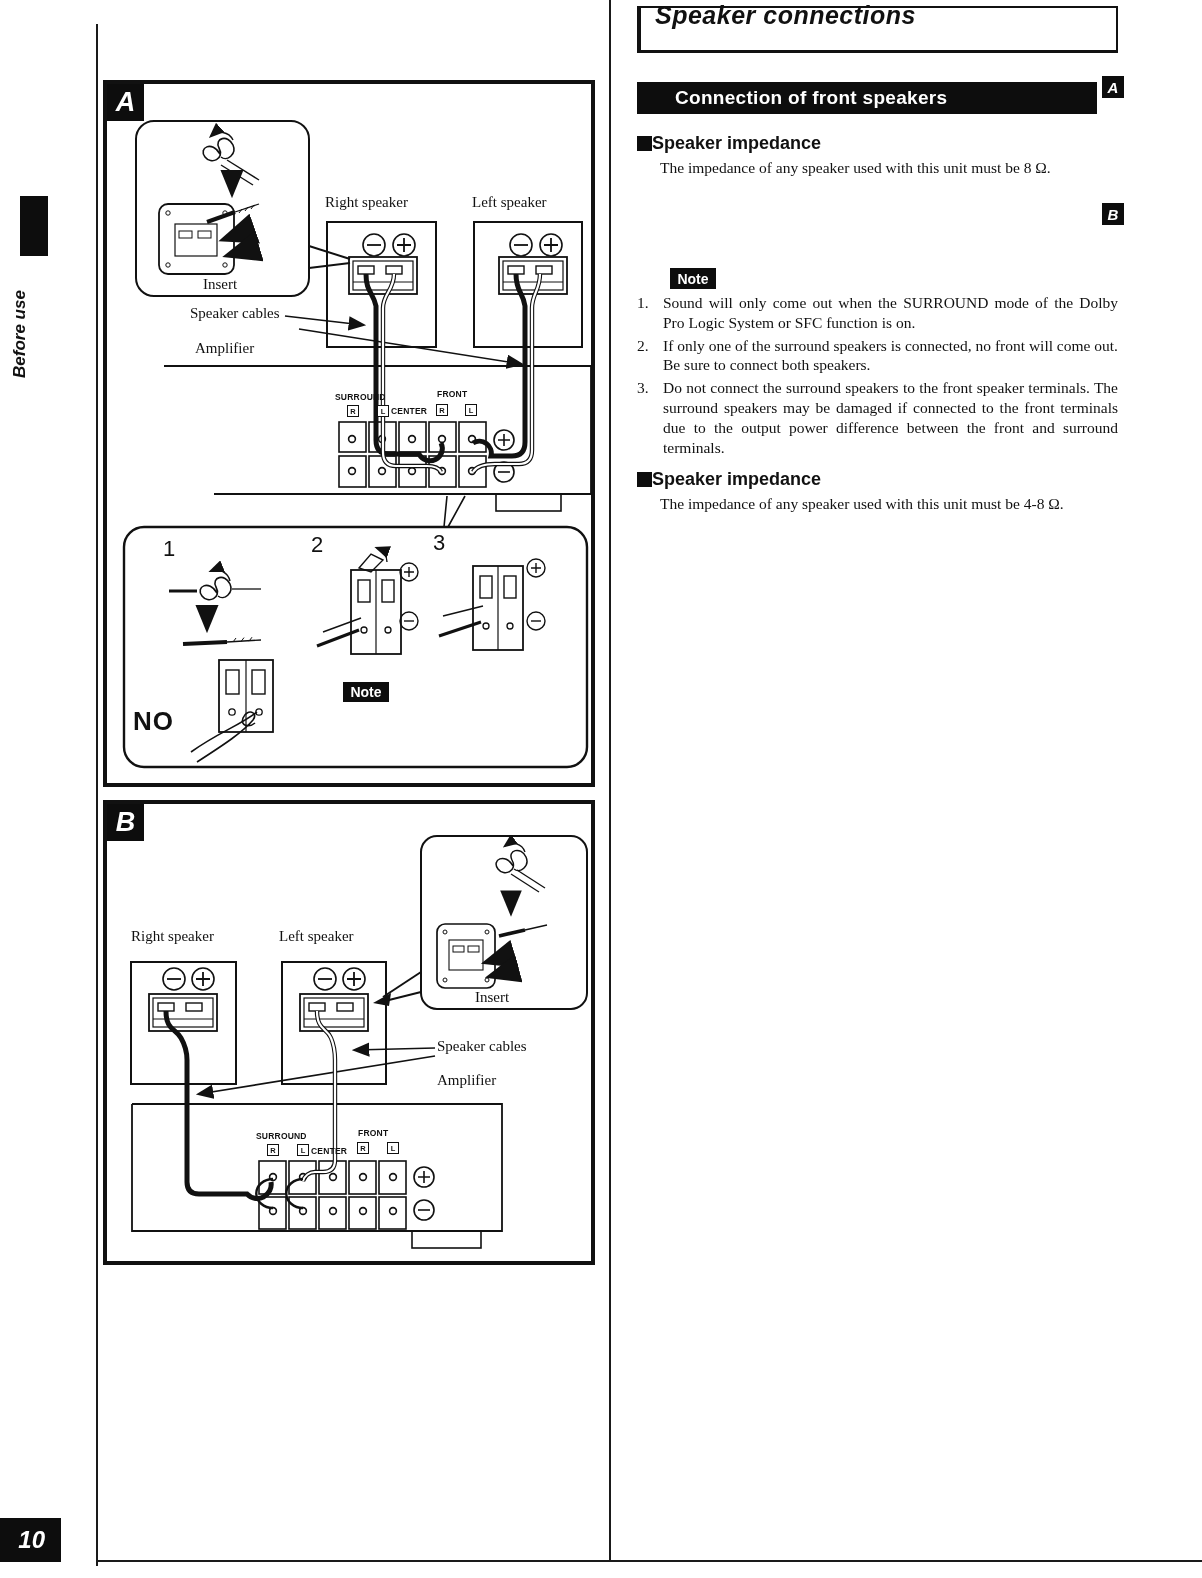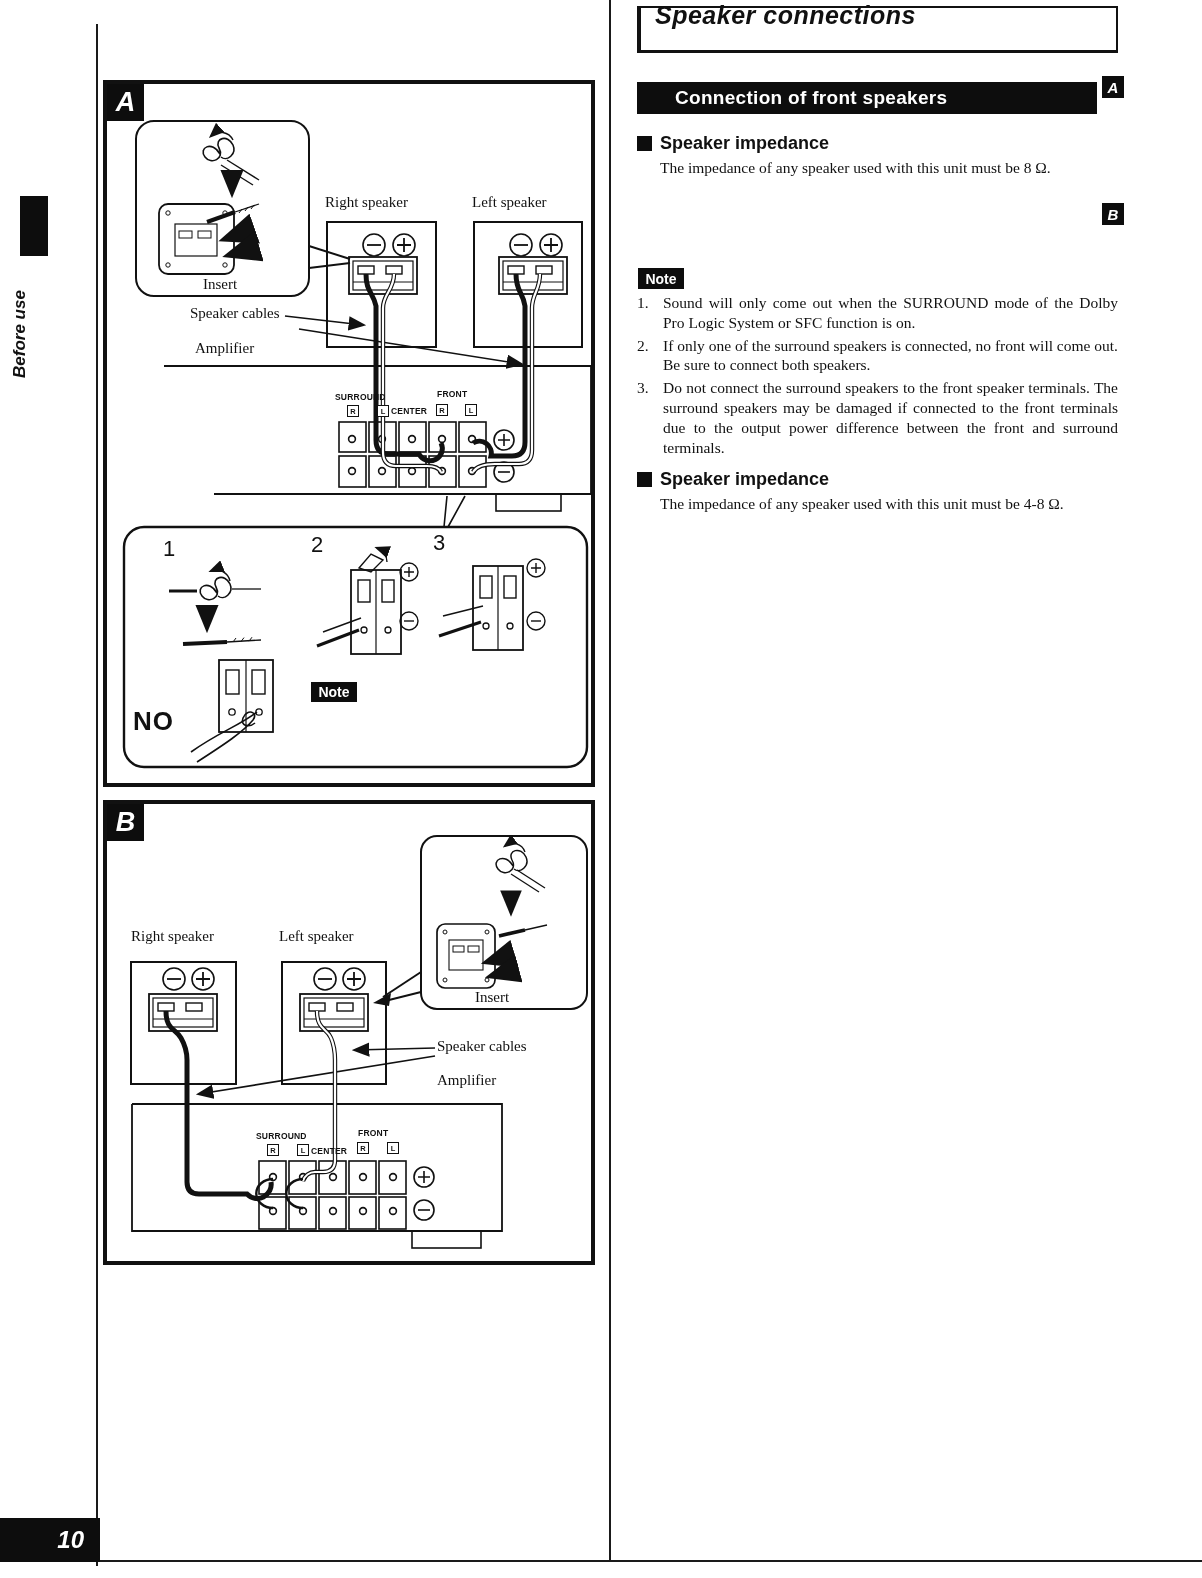--- a/index.html
+++ b/index.html
@@ -6,42 +6,42 @@
   .page{position:relative;width:1202px;height:1578px;background:#ffffff;color:#111;
         font-family:"Liberation Serif",serif;overflow:hidden;}
   .abs{position:absolute;}
   
   .left-rule{left:96px;top:24px;width:2px;height:1542px;background:#1a1a1a;}
   .bottom-rule{left:96px;top:1560px;width:1106px;height:2px;background:#1a1a1a;}
   .divider{left:609px;top:0;width:2px;height:1562px;background:#1a1a1a;}
   .sidebar-tab{left:20px;top:196px;width:28px;height:60px;background:#0d0d0d;}
   .sidebar-label{left:10px;top:258px;height:120px;writing-mode:vertical-rl;transform:rotate(180deg);
       font-family:"Liberation Sans",sans-serif;font-weight:bold;font-style:italic;font-size:17px;}
-  .pagenum{left:0;top:1518px;width:100px;height:44px;background:#0d0d0d;color:#fff;
+  .pagenum{left:0;top:1518px;width:61px;height:44px;background:#0d0d0d;color:#fff;
       display:flex;align-items:center;justify-content:flex-end;padding-right:16px;box-sizing:border-box;
       font-family:"Liberation Sans",sans-serif;font-style:italic;font-weight:bold;font-size:24px;}
   
   .title-box{left:637px;top:6px;width:481px;height:47px;border-left:4px solid #111;
       border-top:2px solid #111;border-right:2px solid #111;border-bottom:3px solid #111;box-sizing:border-box;}
   .page-title{left:655px;top:1px;font-family:"Liberation Sans",sans-serif;font-weight:bold;
       font-style:italic;font-size:25px;letter-spacing:.5px;}
   .bar{left:637px;width:460px;height:32px;background:#0d0d0d;color:#fff;
       font-family:"Liberation Sans",sans-serif;font-weight:bold;font-size:19px;
       display:flex;align-items:center;padding-left:14px;box-sizing:border-box;letter-spacing:.3px;}
   .bar-a{top:82px;padding-left:38px;} .bar-b{top:209px;}
   .corner-badge{width:22px;height:22px;background:#0d0d0d;color:#fff;display:flex;align-items:center;
       justify-content:center;font-family:"Liberation Sans",sans-serif;font-weight:bold;font-style:italic;font-size:15px;}
   .badge-a{left:1102px;top:76px;} .badge-b{left:1102px;top:203px;}
-  .imp-head{font-family:"Liberation Sans",sans-serif;font-weight:bold;font-size:18px;display:flex;align-items:center;gap:8px;}
+  .imp-head{font-family:"Liberation Sans",sans-serif;font-weight:bold;font-size:18px;display:flex;align-items:center;gap:0;}
   .imp-head .sq{width:15px;height:15px;background:#0d0d0d;flex:none;}
   .imp1{left:637px;top:133px;} .imp2{left:637px;top:469px;}
   .imp-text{font-size:15.5px;line-height:1.25;}
   .impt1{left:660px;top:158px;width:458px;} .impt2{left:660px;top:494px;width:458px;}
   .note-chip{background:#0d0d0d;color:#fff;font-family:"Liberation Sans",sans-serif;font-weight:bold;
-      font-size:14px;display:flex;align-items:center;justify-content:center;}
+      font-size:14px;display:flex;align-items:center;justify-content:center;margin-left:32px;}
   .note-chip-main{left:638px;top:268px;width:46px;height:21px;}
   .note-list{left:637px;top:293px;width:481px;font-size:15.5px;line-height:1.28;}
   .note-item{display:flex;margin-bottom:3px;}
   .note-num{width:26px;flex:none;}
   .note-body{flex:1;text-align:justify;}
   
   .dbox{border:4px solid #111;box-sizing:border-box;background:#fff;}
   .dbox-a{left:103px;top:80px;width:492px;height:707px;}
   .dbox-b{left:103px;top:800px;width:492px;height:465px;}
   .dbadge{left:0;top:0;width:37px;height:37px;background:#0d0d0d;color:#fff;display:flex;align-items:center;

